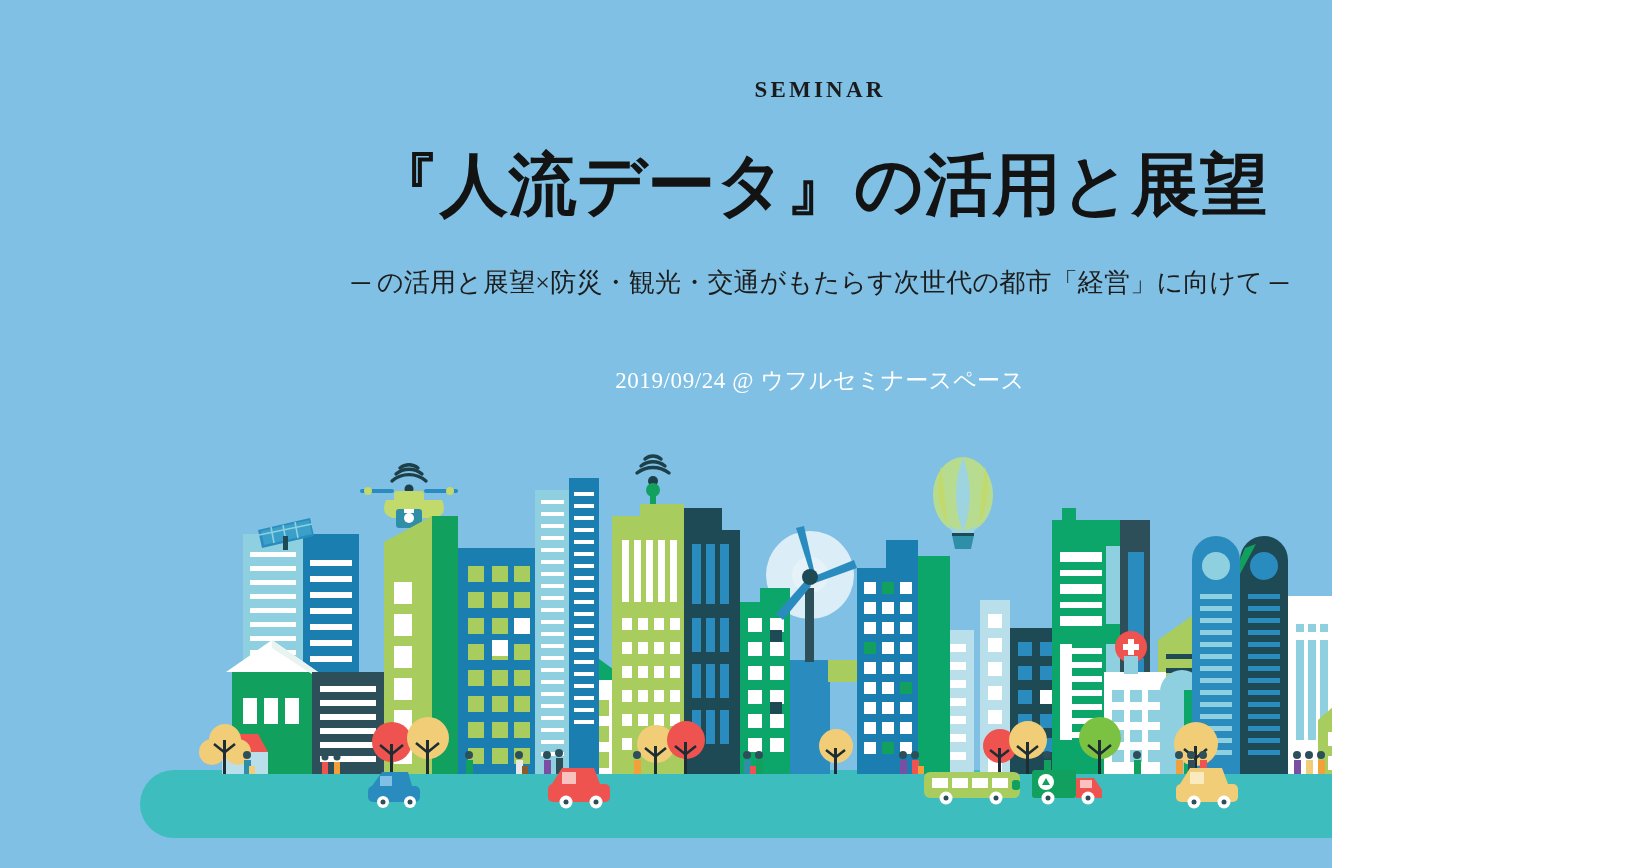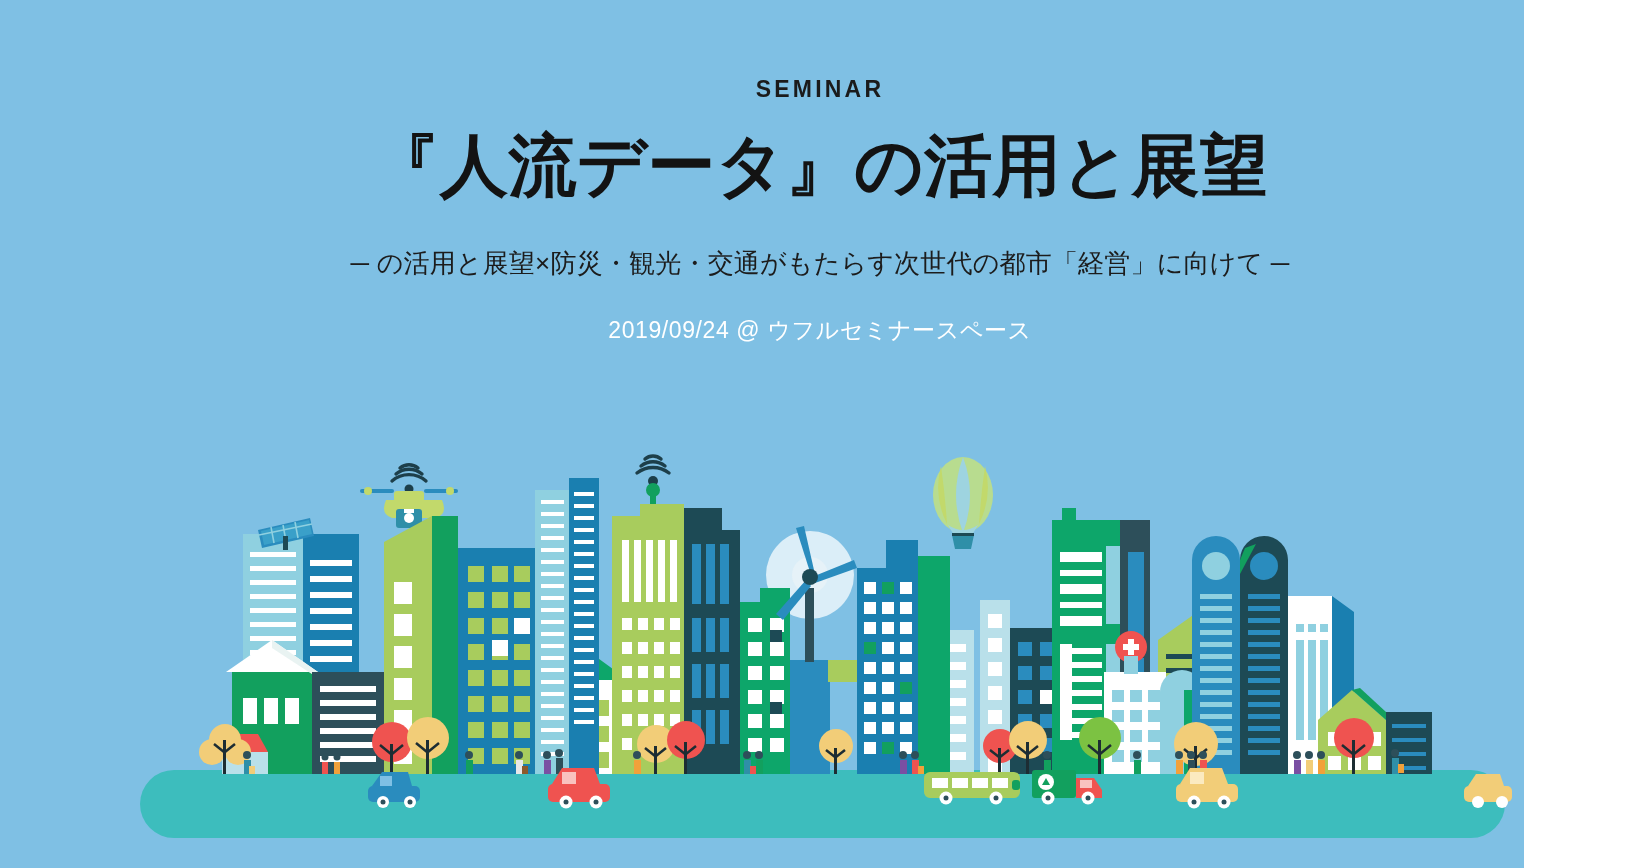--- a/index.html
+++ b/index.html
@@ -3,64 +3,64 @@
 <meta charset="utf-8">
 <title>Seminar Banner</title>
 <style>
   html, body {
     margin: 0;
     padding: 0;
     background: #ffffff;
   }
   #stage {
     position: relative;
-    width: 1524px;
+    width: 1332px;
     height: 868px;
     overflow: hidden;
     background: #7fc0e4;
-    font-family: Liberation Sans, sans-serif;
+    font-family: Liberation Serif, serif;
   }
 
   
   .text-block {
     position: absolute;
     left: 0;
     top: 0;
     width: 1640px;
     text-align: center;
     z-index: 40;
   }
   .eyebrow {
     margin-top: 78px;
     font-size: 23px;
     font-weight: bold;
     letter-spacing: 3.2px;
     color: #1b1b1b;
     line-height: 1;
   }
   .main-title {
-    margin-top: 28px;
+    margin-top: 48px;
     font-size: 68px;
     font-weight: bold;
     letter-spacing: 0.5px;
     color: #131313;
     line-height: 1.06;
     white-space: nowrap;
   }
   .subtitle {
     margin-top: 8px;
     font-size: 26px;
     font-weight: normal;
     letter-spacing: 0.2px;
     color: #1c1c1c;
     line-height: 1.25;
     white-space: nowrap;
   }
   .date-line {
-    margin-top: 40px;
+    margin-top: 70px;
     font-size: 23px;
     color: #ffffff;
     letter-spacing: 0.6px;
     line-height: 1;
   }
 
   
   #city {
     position: absolute;
     left: 0;

